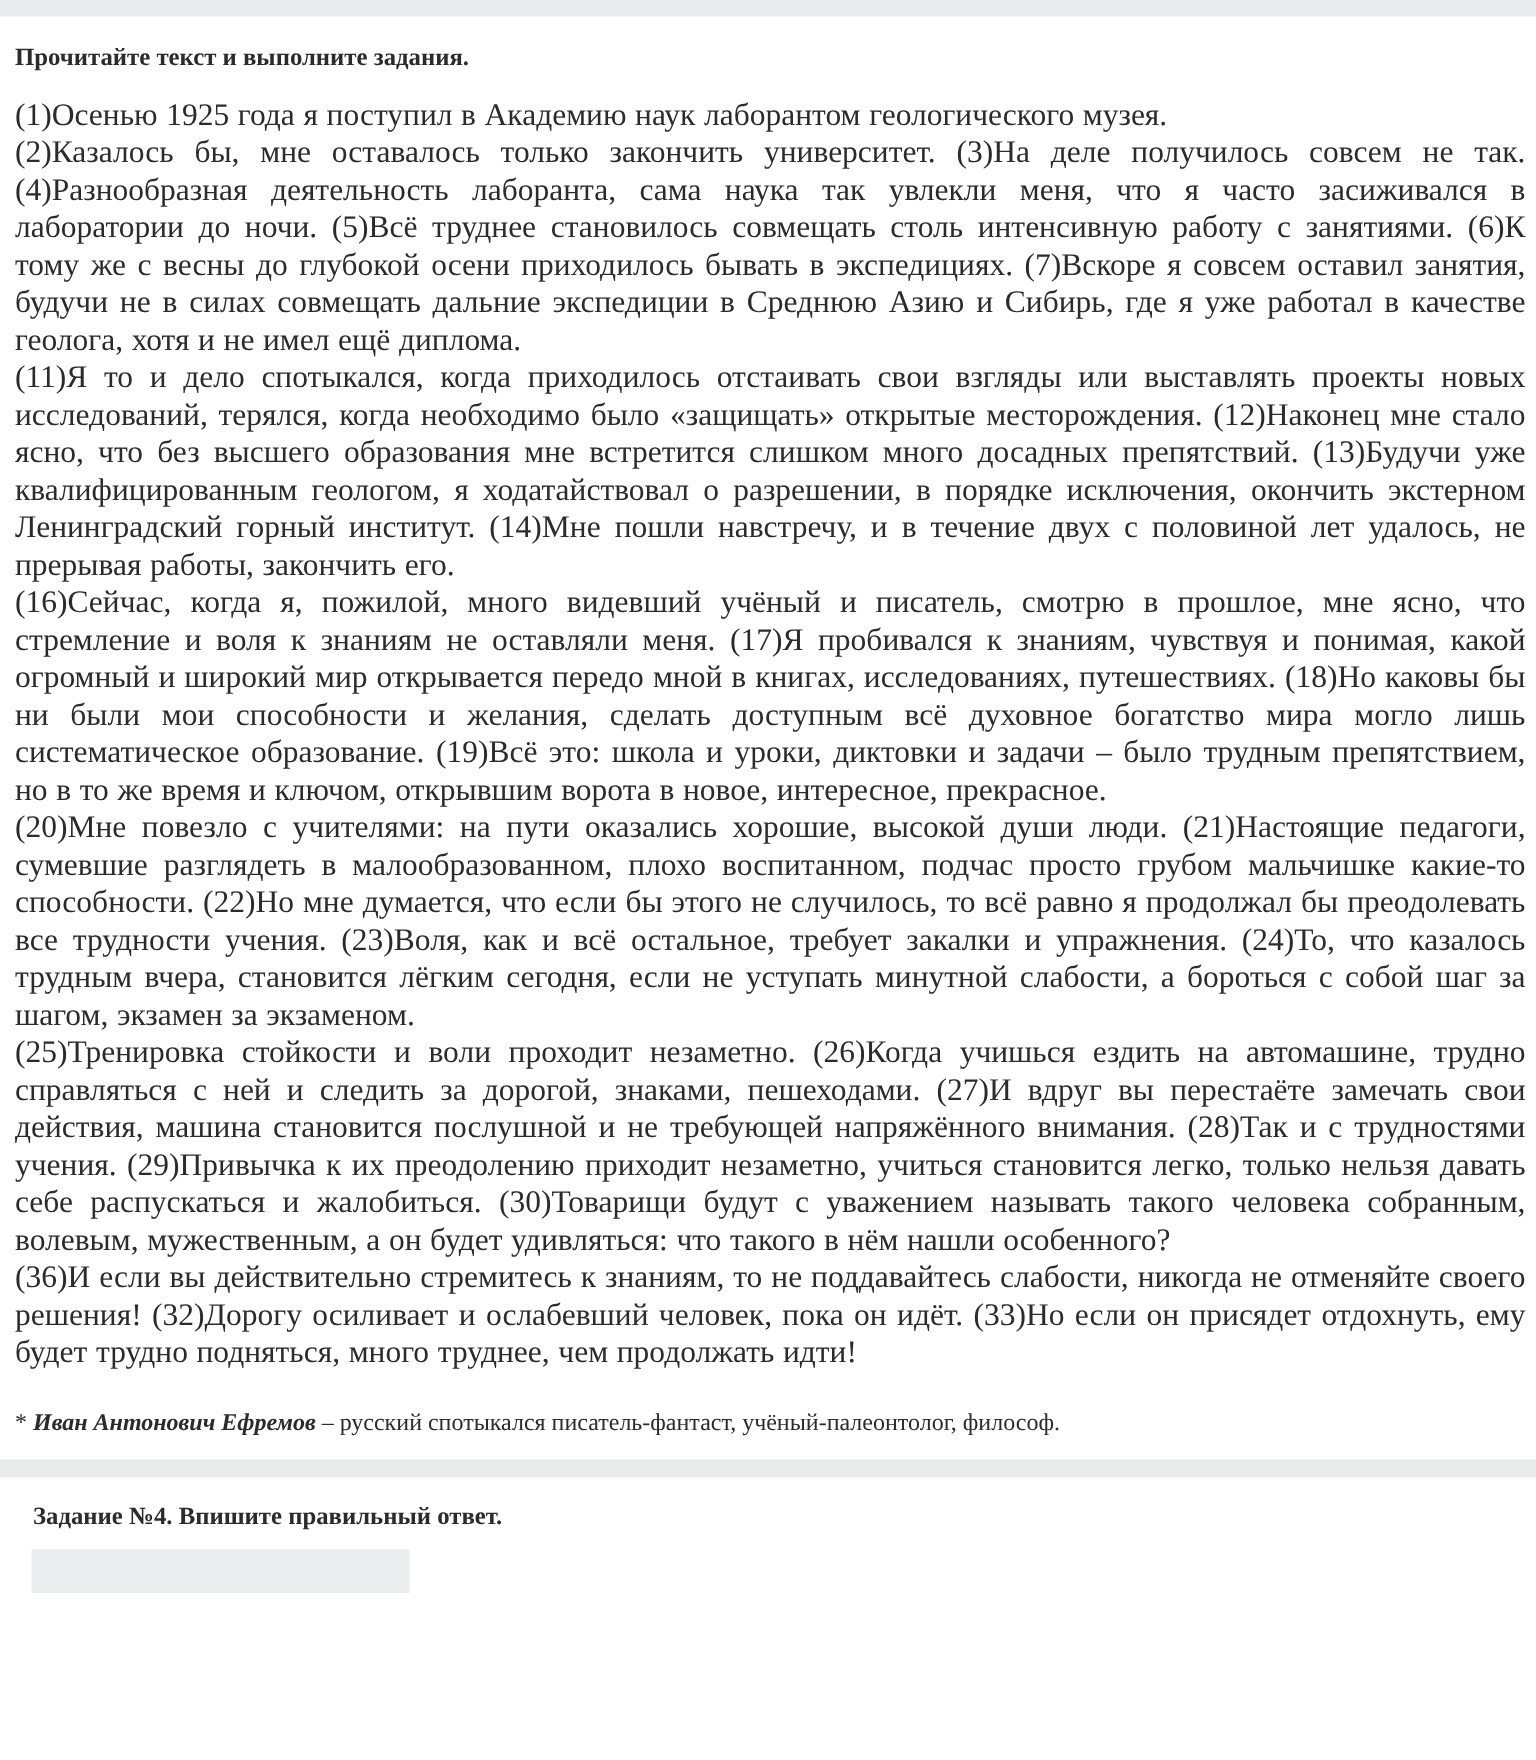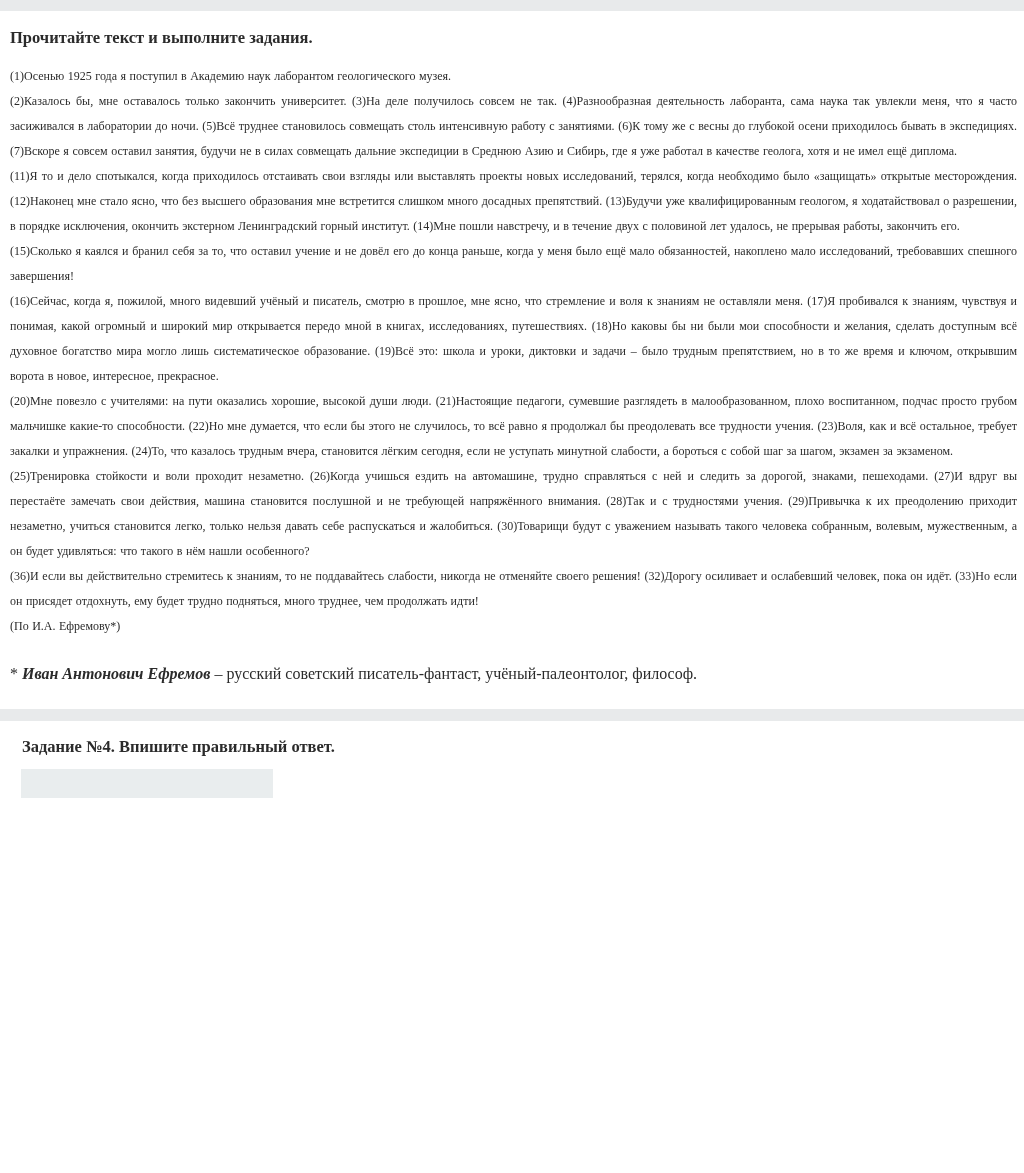--- a/index.html
+++ b/index.html
@@ -14,30 +14,30 @@
     color: #2b2b2b;
     position: relative;
     overflow: hidden;
   }
   .top-bar {
     width: 1024px;
     height: 11px;
     background: #e8eaeb;
   }
   .reading-section {
-    padding: 17px 7px 23px 10px;
+    padding: 17px 7px 12px 10px;
   }
   .instruction {
     font-size: 16.5px;
     font-weight: bold;
     line-height: 20px;
     margin: 0 0 16px 0;
   }
   p.para {
-    font-size: 12px;
+    font-size: 21px;
     line-height: 25px;
     margin: 0;
     text-align: justify;
     word-spacing: 0.5px;
   }
   p.para.author {
     text-align: left;
   }
   .footnote {
     font-size: 16px;
@@ -90,28 +90,26 @@
 <body>
 
 <div class="top-bar"></div>
 
 <div class="reading-section">
   <p class="instruction">Прочитайте текст и выполните задания.</p>
 
   <p class="para">(1)Осенью 1925 года я поступил в Академию наук лаборантом геологического музея.</p>
   <p class="para">(2)Казалось бы, мне оставалось только закончить университет. (3)На деле получилось совсем не так. (4)Разнообразная деятельность лаборанта, сама наука так увлекли меня, что я часто засиживался в лаборатории до ночи. (5)Всё труднее становилось совмещать столь интенсивную работу с занятиями. (6)К тому же с весны до глубокой осени приходилось бывать в экспедициях. (7)Вскоре я совсем оставил занятия, будучи не в силах совмещать дальние экспедиции в Среднюю Азию и Сибирь, где я уже работал в качестве геолога, хотя и не имел ещё диплома.</p>
   <p class="para">(11)Я то и дело спотыкался, когда приходилось отстаивать свои взгляды или выставлять проекты новых исследований, терялся, когда необходимо было «защищать» открытые месторождения. (12)Наконец мне стало ясно, что без высшего образования мне встретится слишком много досадных препятствий. (13)Будучи уже квалифицированным геологом, я ходатайствовал о разрешении, в порядке исключения, окончить экстерном Ленинградский горный институт. (14)Мне пошли навстречу, и в течение двух с половиной лет удалось, не прерывая работы, закончить его.</p>
-  <p class="para">(15)Сколько я каялся и бранил себя за то, что оставил учение и не довёл его до конца раньше, когда у меня было ещё мало обязанностей, накоплено мало исследований, требовавших спешного завершения!</p>
   <p class="para">(16)Сейчас, когда я, пожилой, много видевший учёный и писатель, смотрю в прошлое, мне ясно, что стремление и воля к знаниям не оставляли меня. (17)Я пробивался к знаниям, чувствуя и понимая, какой огромный и широкий мир открывается передо мной в книгах, исследованиях, путешествиях. (18)Но каковы бы ни были мои способности и желания, сделать доступным всё духовное богатство мира могло лишь систематическое образование. (19)Всё это: школа и уроки, диктовки и задачи – было трудным препятствием, но в то же время и ключом, открывшим ворота в новое, интересное, прекрасное.</p>
   <p class="para">(20)Мне повезло с учителями: на пути оказались хорошие, высокой души люди. (21)Настоящие педагоги, сумевшие разглядеть в малообразованном, плохо воспитанном, подчас просто грубом мальчишке какие-то способности. (22)Но мне думается, что если бы этого не случилось, то всё равно я продолжал бы преодолевать все трудности учения. (23)Воля, как и всё остальное, требует закалки и упражнения. (24)То, что казалось трудным вчера, становится лёгким сегодня, если не уступать минутной слабости, а бороться с собой шаг за шагом, экзамен за экзаменом.</p>
   <p class="para">(25)Тренировка стойкости и воли проходит незаметно. (26)Когда учишься ездить на автомашине, трудно справляться с ней и следить за дорогой, знаками, пешеходами. (27)И вдруг вы перестаёте замечать свои действия, машина становится послушной и не требующей напряжённого внимания. (28)Так и с трудностями учения. (29)Привычка к их преодолению приходит незаметно, учиться становится легко, только нельзя давать себе распускаться и жалобиться. (30)Товарищи будут с уважением называть такого человека собранным, волевым, мужественным, а он будет удивляться: что такого в нём нашли особенного?</p>
   <p class="para">(36)И если вы действительно стремитесь к знаниям, то не поддавайтесь слабости, никогда не отменяйте своего решения! (32)Дорогу осиливает и ослабевший человек, пока он идёт. (33)Но если он присядет отдохнуть, ему будет трудно подняться, много труднее, чем продолжать идти!</p>
-  <p class="para author">(По И.А. Ефремову*)</p>
 
-  <p class="footnote"><span>* </span><span class="fn-name">Иван Антонович Ефремов</span><span> – русский советский писатель-фантаст, учёный-палеонтолог, философ.</span></p>
+  <p class="footnote"><span>* </span><span class="fn-name">Иван Антонович Ефремов</span><span> – русский спотыкался писатель-фантаст, учёный-палеонтолог, философ.</span></p>
 </div>
 
 <div class="separator"></div>
 
 <div class="task-section">
   <p class="task-heading">Задание №4. Впишите правильный ответ.</p>
   <input type="text" class="answer-input" value="" style="">
 </div>
 
 </body></html>

